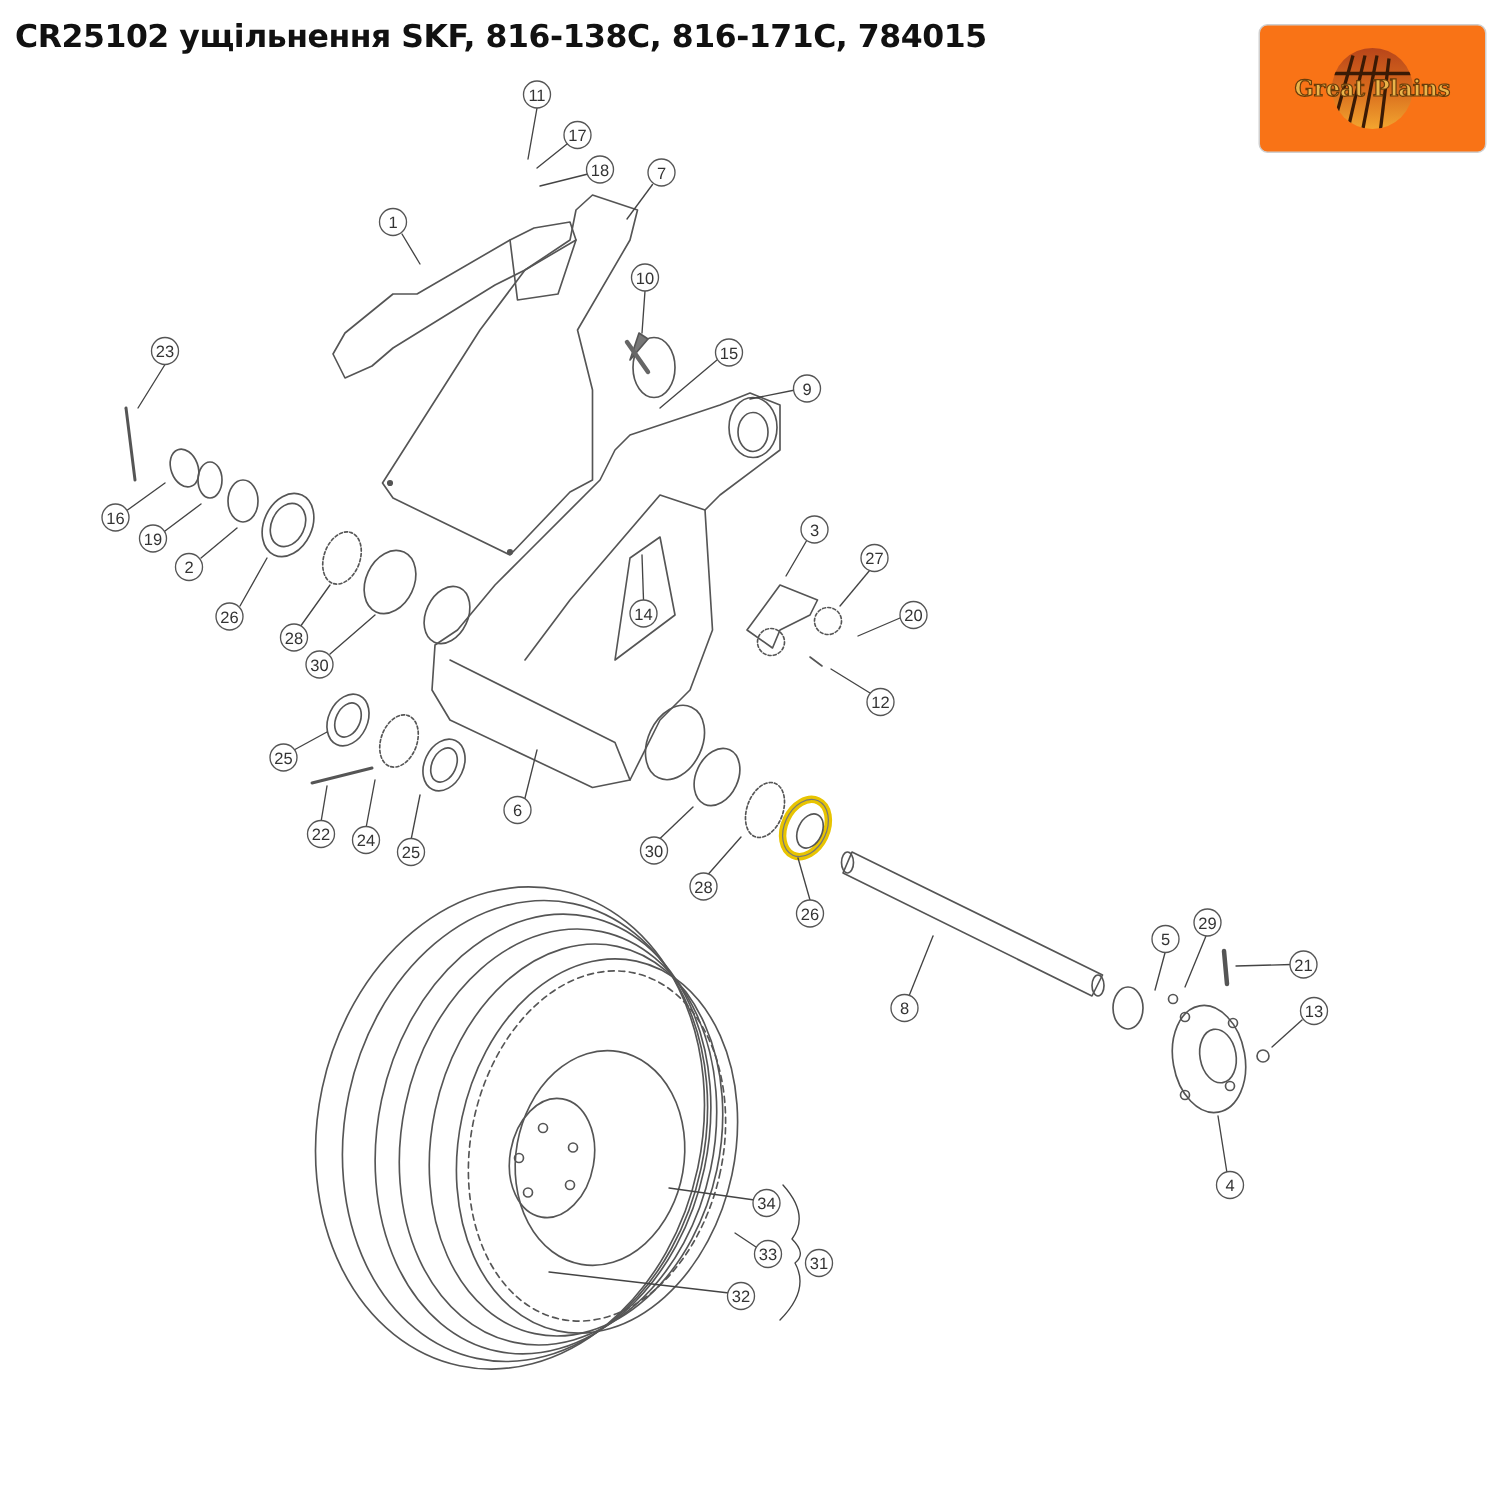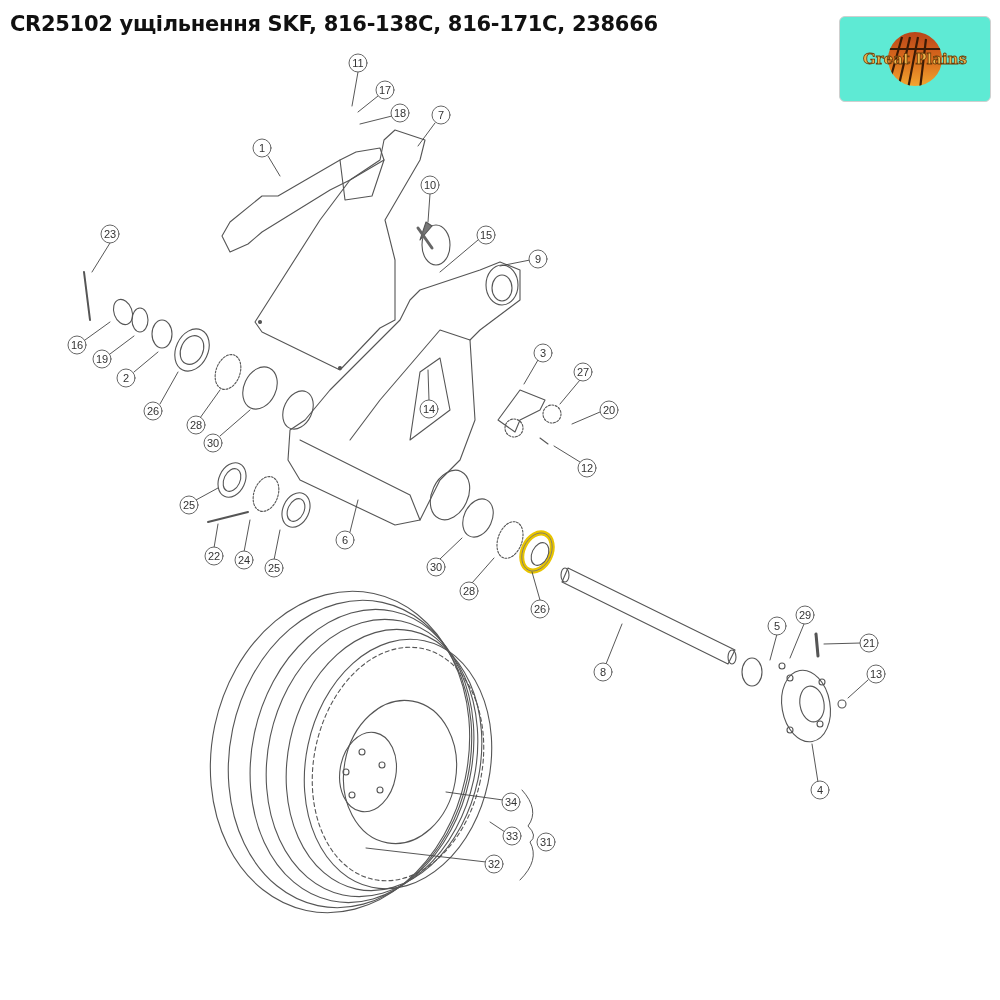--- a/index.html
+++ b/index.html
@@ -5,31 +5,31 @@
   html, body { margin: 0; padding: 0; background: #ffffff; }
   body { width: 1000px; height: 1000px; position: relative; overflow: hidden;
          font-family: "Liberation Sans", sans-serif; }
   .title {
     position: absolute; left: 10px; top: 12px;
     font-family: "DejaVu Sans", sans-serif; font-weight: bold;
     font-size: 21px; color: #111; letter-spacing: -0.3px; white-space: nowrap;
   }
   .logo-box {
     position: absolute; left: 839px; top: 16px; width: 152px; height: 86px;
-    border: 1.5px solid #cfcfcf; border-radius: 6px; background: #5eead4;
+    border: 1.5px solid #cfcfcf; border-radius: 6px; background: #f97316;
     box-sizing: border-box;
   }
   .logo-box svg { position: absolute; left: 0; top: 0; }
   .diagram { position: absolute; left: 0; top: 0; }
   .callout text { font-family: "Liberation Sans", sans-serif; font-size: 11px; fill: #333; }
 </style>
 </head>
 <body>
 
-<div class="title">CR25102 ущільнення SKF, 816-138C, 816-171C, 238666</div>
+<div class="title">CR25102 ущільнення SKF, 816-138C, 816-171C, 784015</div>
 
 <div class="logo-box">
   <svg width="150" height="84" viewBox="0 0 150 84">
     <defs>
       <linearGradient id="sunGrad" x1="0" y1="0" x2="0" y2="1">
         <stop offset="0" stop-color="#b8451a"></stop>
         <stop offset="0.5" stop-color="#d86a1c"></stop>
         <stop offset="1" stop-color="#f2a530"></stop>
       </linearGradient>
       <clipPath id="sunClip">

